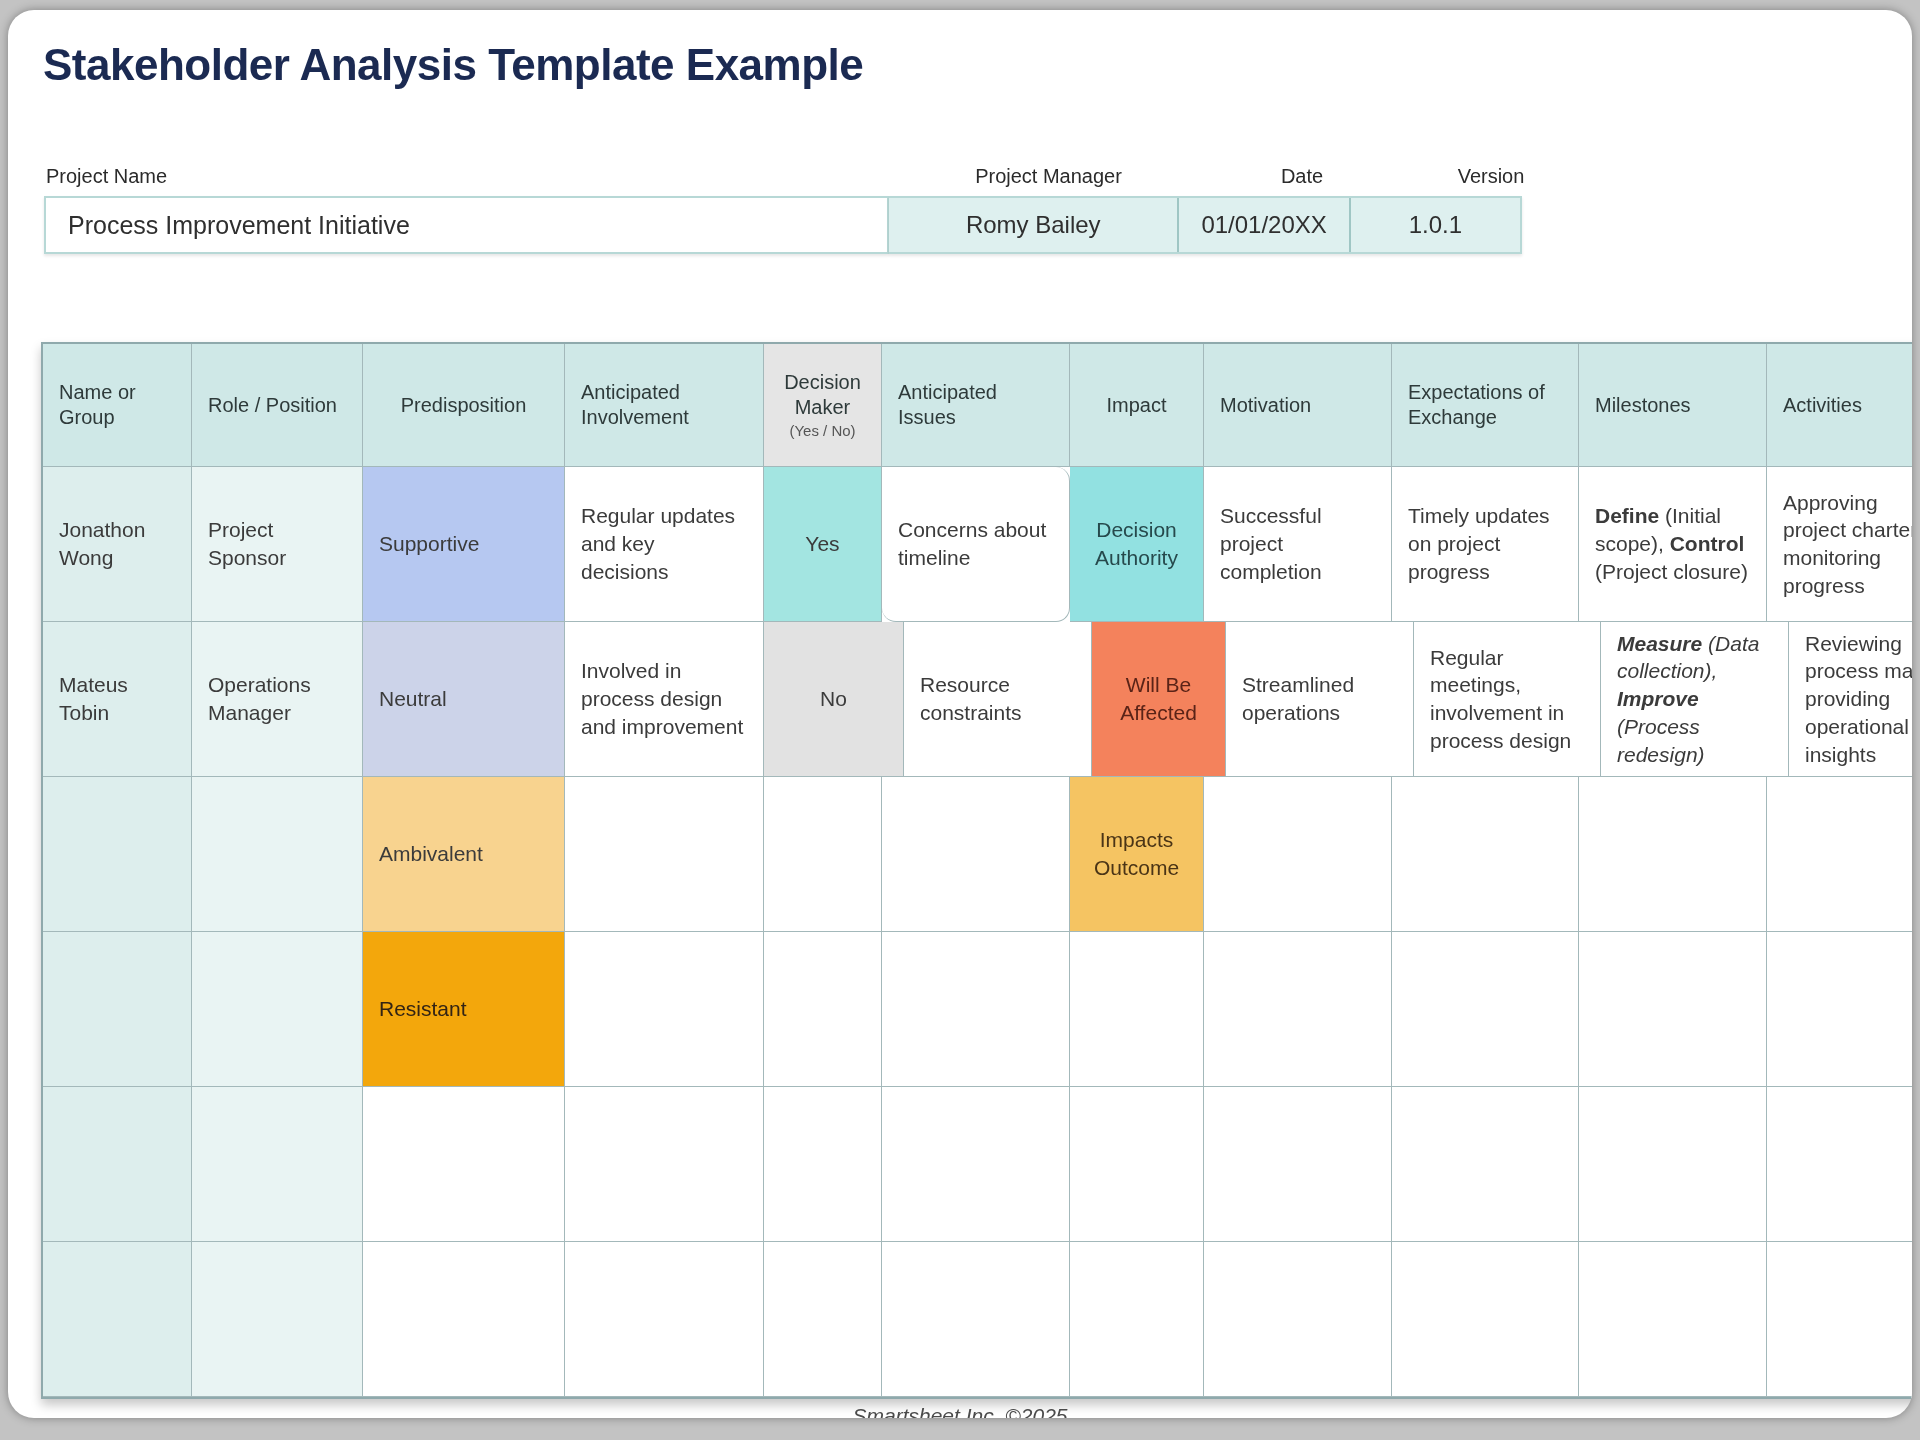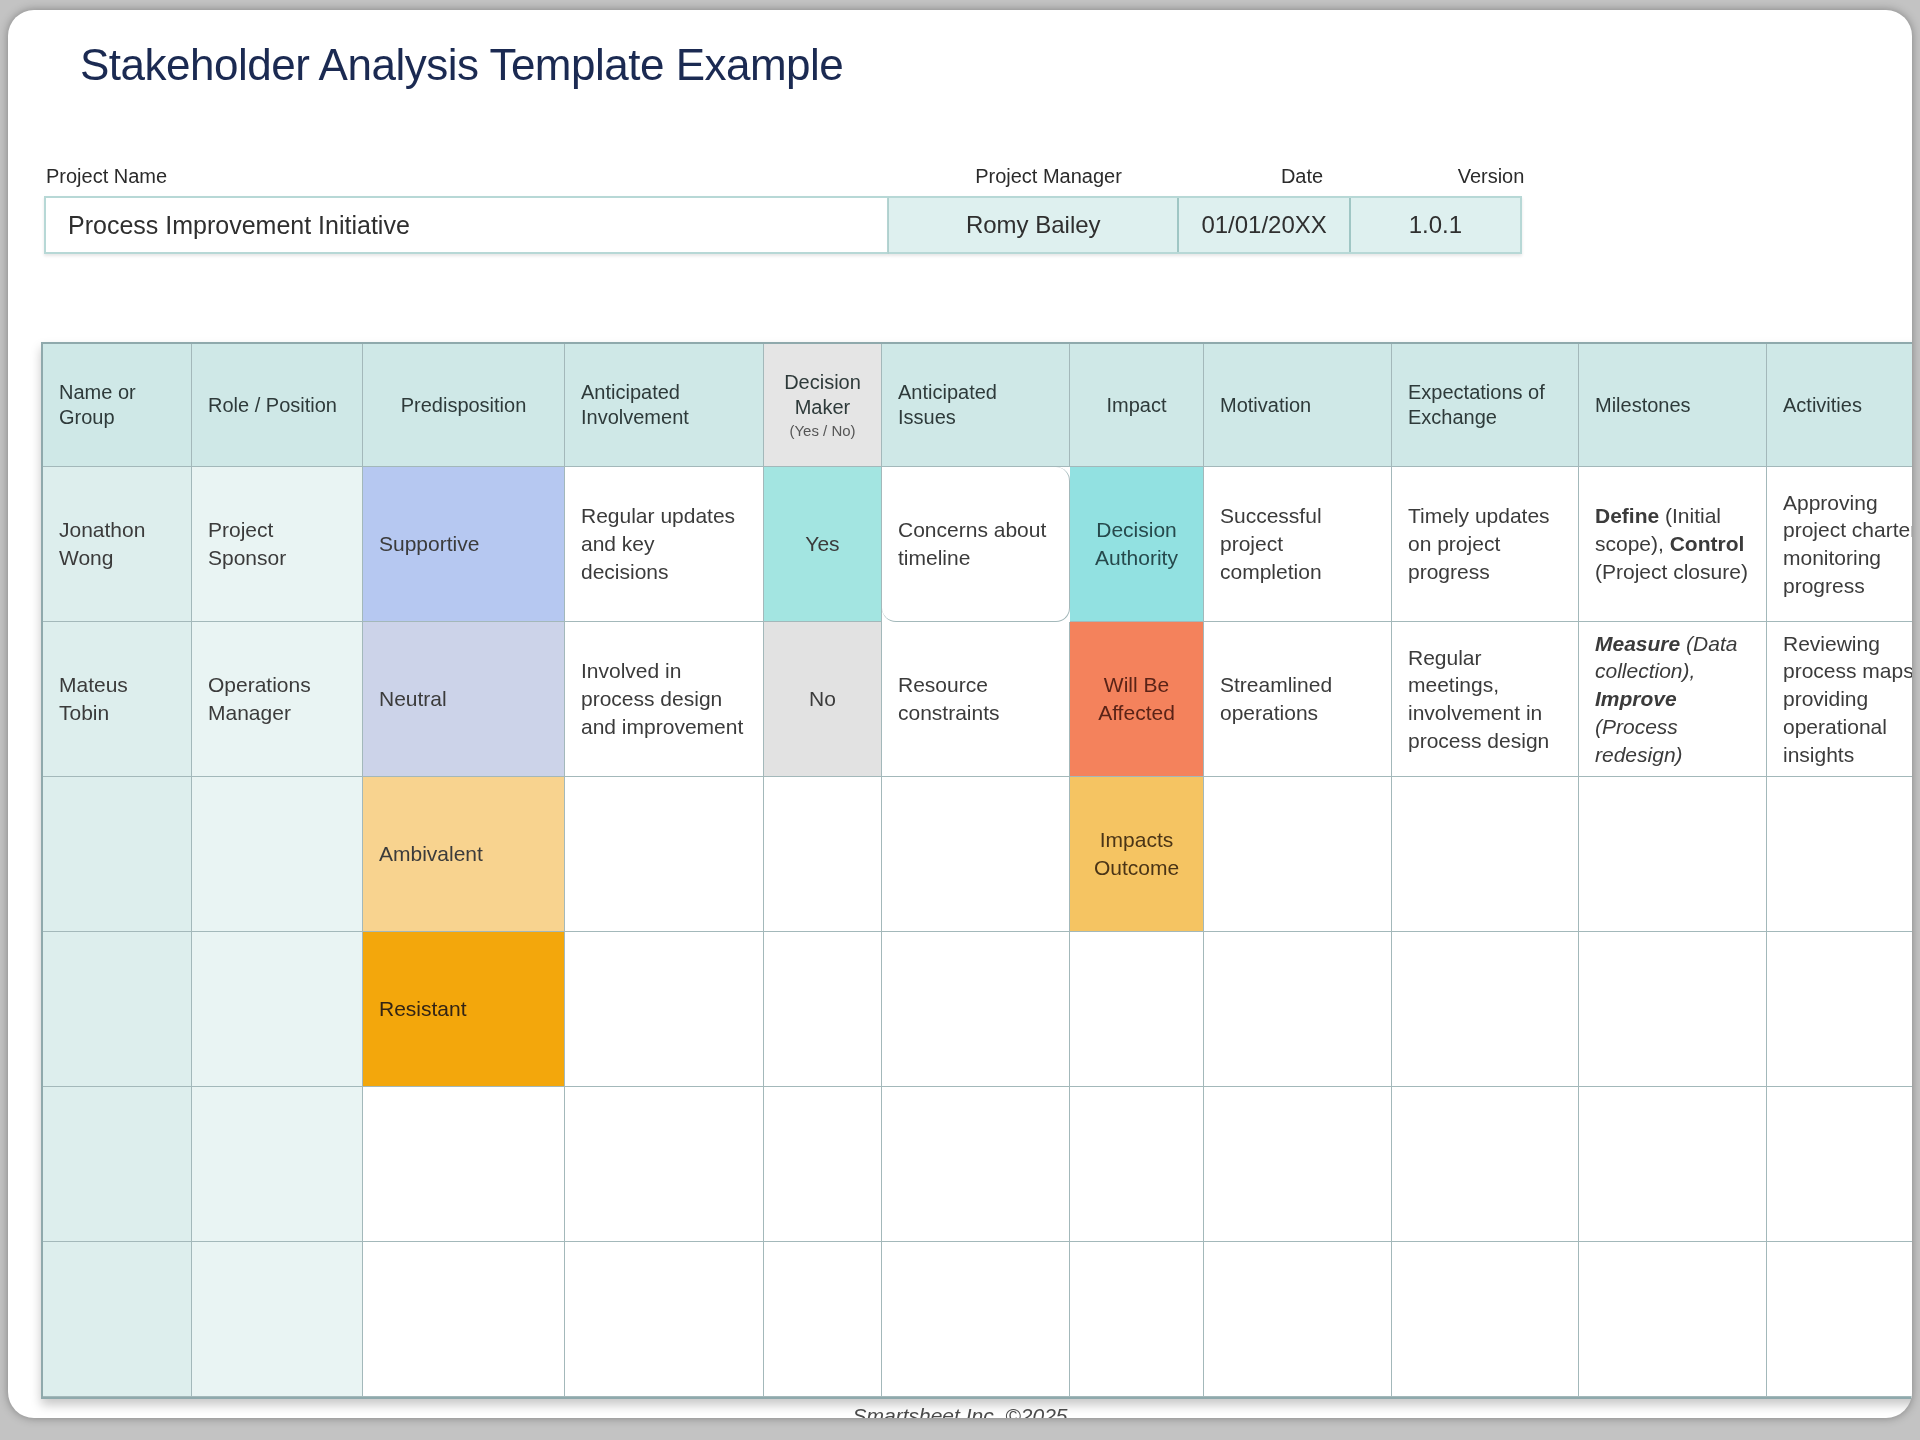--- a/index.html
+++ b/index.html
@@ -11,21 +11,21 @@
     overflow:hidden;
   }
   .card {
     position:absolute; left:8px; top:10px; width:1904px; height:1408px;
     background:#ffffff; border-radius:26px;
     box-shadow:0 0 10px rgba(0,0,0,0.35);
     overflow:hidden;
   }
   .page-title {
     position:absolute; left:35px; top:30px;
-    font-size:44px; font-weight:normal; letter-spacing:-0.5px;margin-left:37px;
+    font-size:44px; font-weight:bold; letter-spacing:-0.5px;
   }
   .info-label {
     position:absolute; top:155px; font-size:20px; color:#2b2b2b;
   }
   .lbl-name { left:38px; }
   .lbl-manager { left:881px; width:319px; text-align:center; }
   .lbl-date { left:1200px; width:188px; text-align:center; }
   .lbl-version { left:1388px; width:190px; text-align:center; }
   .name-field {
     position:absolute; left:36px; top:186px; width:845px; height:58px;
@@ -169,21 +169,21 @@
         </div>
         <div class="t-cell" style="width: 171px; background: rgb(233, 244, 243);">
           <div>Operations Manager</div>
         </div>
         <div class="t-cell" style="width: 202px; background: rgb(204, 211, 233);">
           <div>Neutral</div>
         </div>
         <div class="t-cell" style="width: 199px;">
           <div>Involved in process design and improvement</div>
         </div>
-        <div class="t-cell center" style="width: 118px; background: rgb(226, 226, 226);">
+        <div class="t-cell center" style="width: 140px; background: rgb(226, 226, 226);">
           <div>No</div>
         </div>
         <div class="t-cell" style="width: 188px;">
           <div>Resource constraints</div>
         </div>
         <div class="t-cell center" style="width: 134px; background: rgb(244, 130, 92); color: rgb(90, 35, 23);">
           <div>Will Be Affected</div>
         </div>
         <div class="t-cell" style="width: 188px;">
           <div>Streamlined operations</div>

